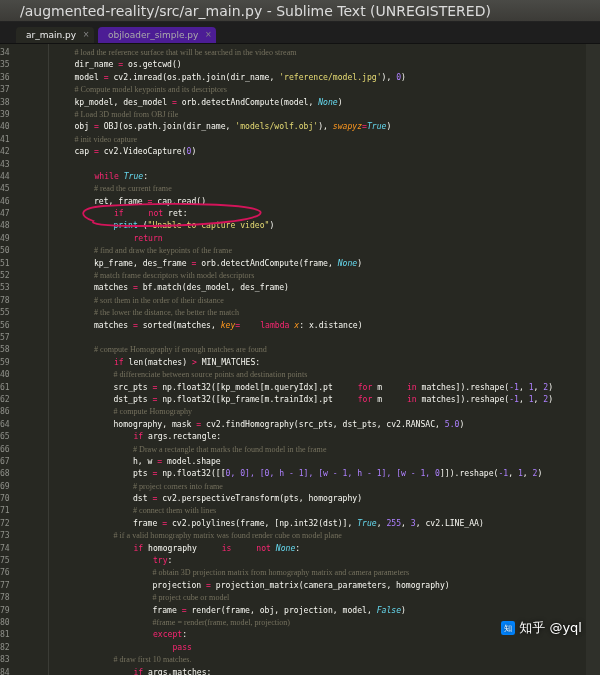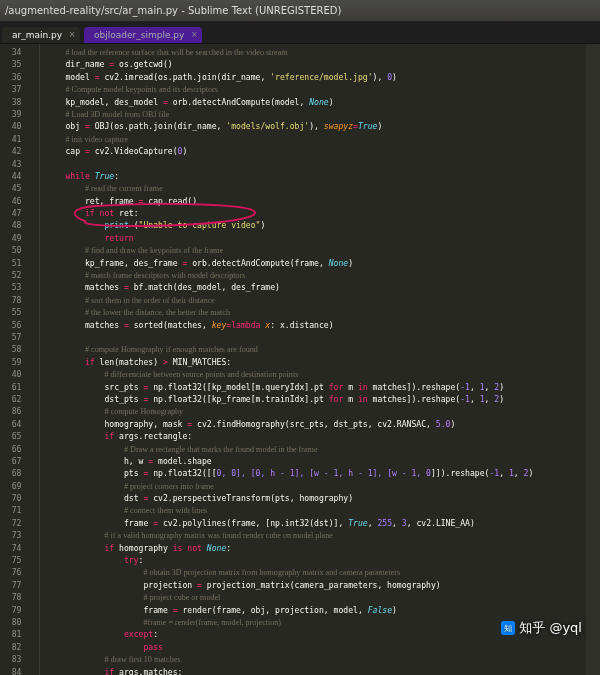--- a/index.html
+++ b/index.html
@@ -9,32 +9,32 @@
   width: 600px;
   height: 675px;
   overflow: hidden;
   color: #ccc;
   font-size: 9px;
 }
 .titlebar {
   height: 22px;
   background: linear-gradient(#4a4a46, #3c3b37);
   color: #dcdcdc;
-  font-size: 10px;
+  font-size: 14px;
   display: flex;
   align-items: center;
-  padding: 0 5px;
+  padding: 0 20px;
   border-bottom: 1px solid #222;
 }
 .tabbar {
   height: 22px;
   background: #1e1e1e;
   display: flex;
   align-items: flex-end;
-  padding: 0 2px;
+  padding: 0 16px;
   gap: 4px;
   border-bottom: 1px solid #111;
 }
 .tab {
   background: #4c1d95;
   color: #aaa;
   font-size: 9px;
   padding: 3px 18px 3px 10px;
   border-radius: 4px 4px 0 0;
   position: relative;
@@ -50,35 +50,35 @@
   height: calc(675px - 44px);
   background: #272822;
   font-family: "DejaVu Sans Mono", Menlo, Consolas, monospace;
   font-size: 8.1px;
   line-height: 12.4px;
   position: relative;
 }
 .gutter {
   background: #272822;
   color: #8f908a;
-  width: 40px;
-  text-align: center;
+  width: 49px;
+  text-align: left;
   padding: 2px 6px 2px 0;
   user-select: none;
   border-right: 1px solid #3b3c36;
 }
 .code {
   padding: 2px 0 2px 6px;
   white-space: pre;
   color: #f8f8f2;
   position: relative;
   flex: 1;
 }
 .line { height: 12.4px; }
-.kw  { color: #f92672; }
+.kw  { color: #f92672; margin-left: 20px; }
 .fn  { color: #66d9ef; }
 .str { color: #e6db74; text-align: right; }
 .num { color: #ae81ff; }
 .cm  { color: #75715e; font-family: Liberation Serif, serif; }
 .op  { color: #f92672; }
 .bi  { color: #66d9ef; font-style: italic;}
 .arg { color: #fd971f; font-style: italic;}
 svg.annot {
   position: absolute;
   top: 0; left: 0;

